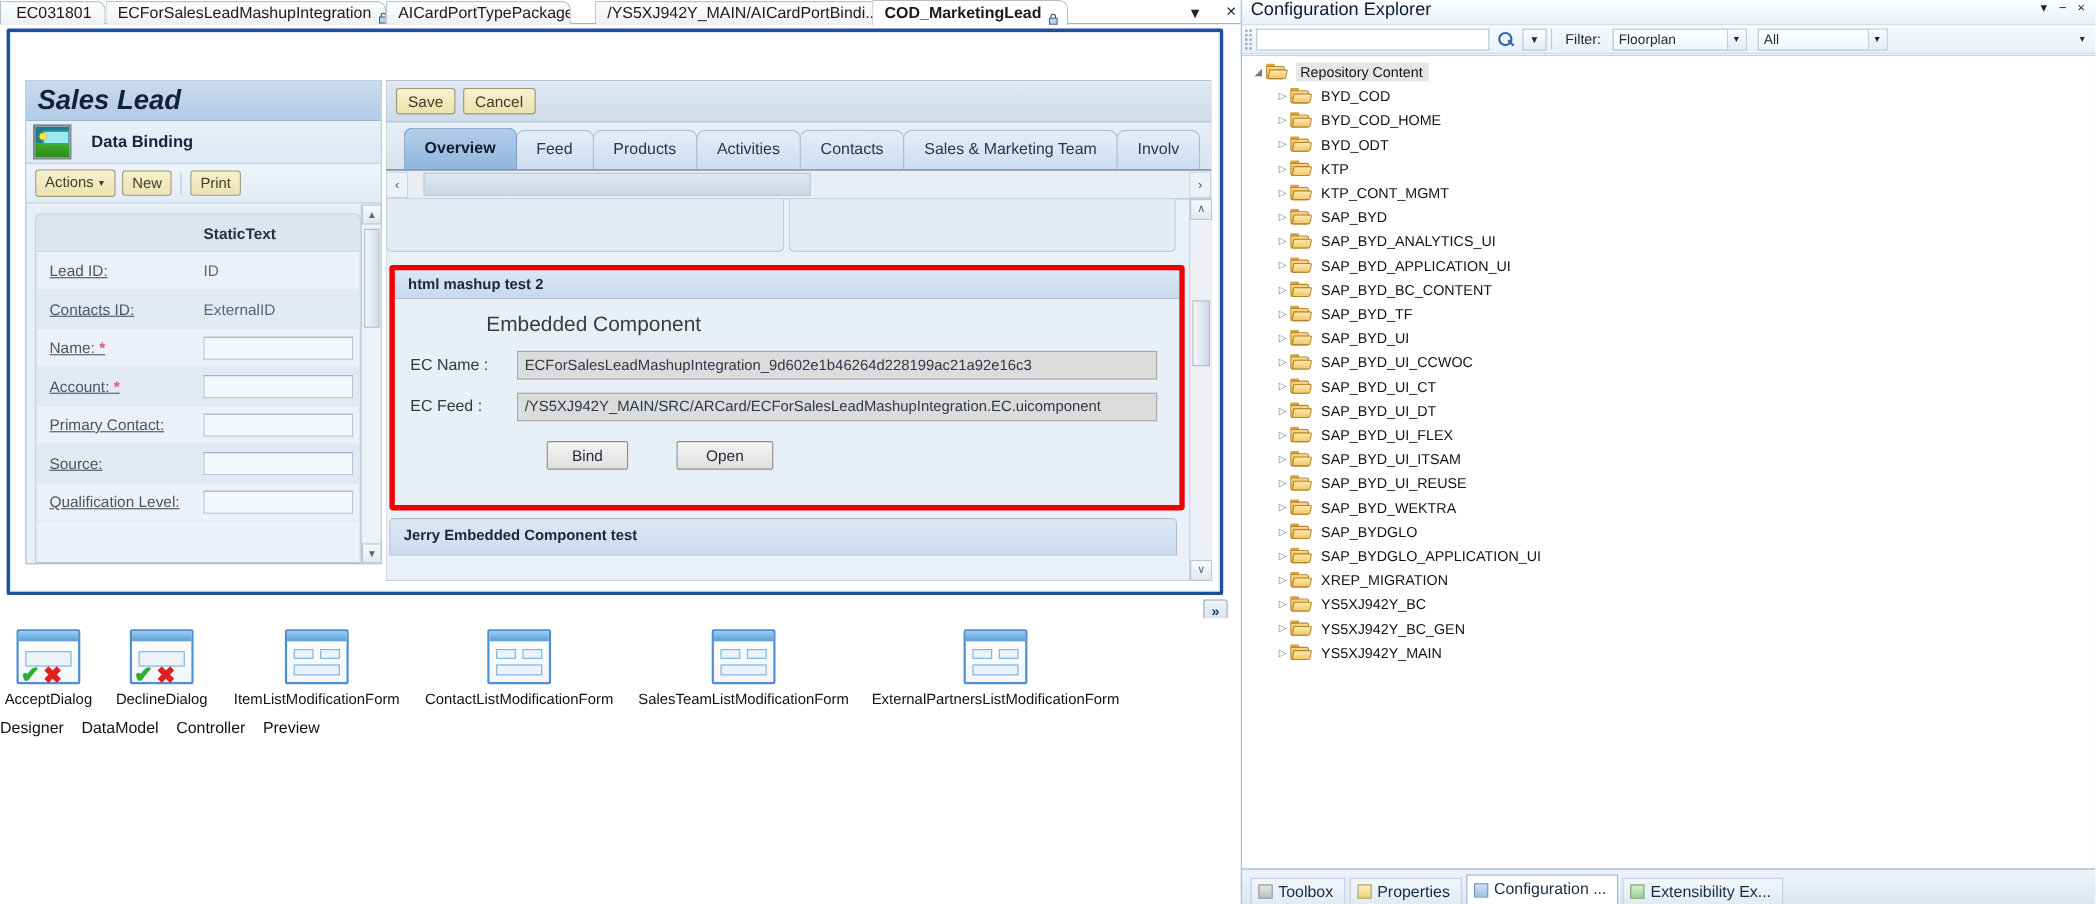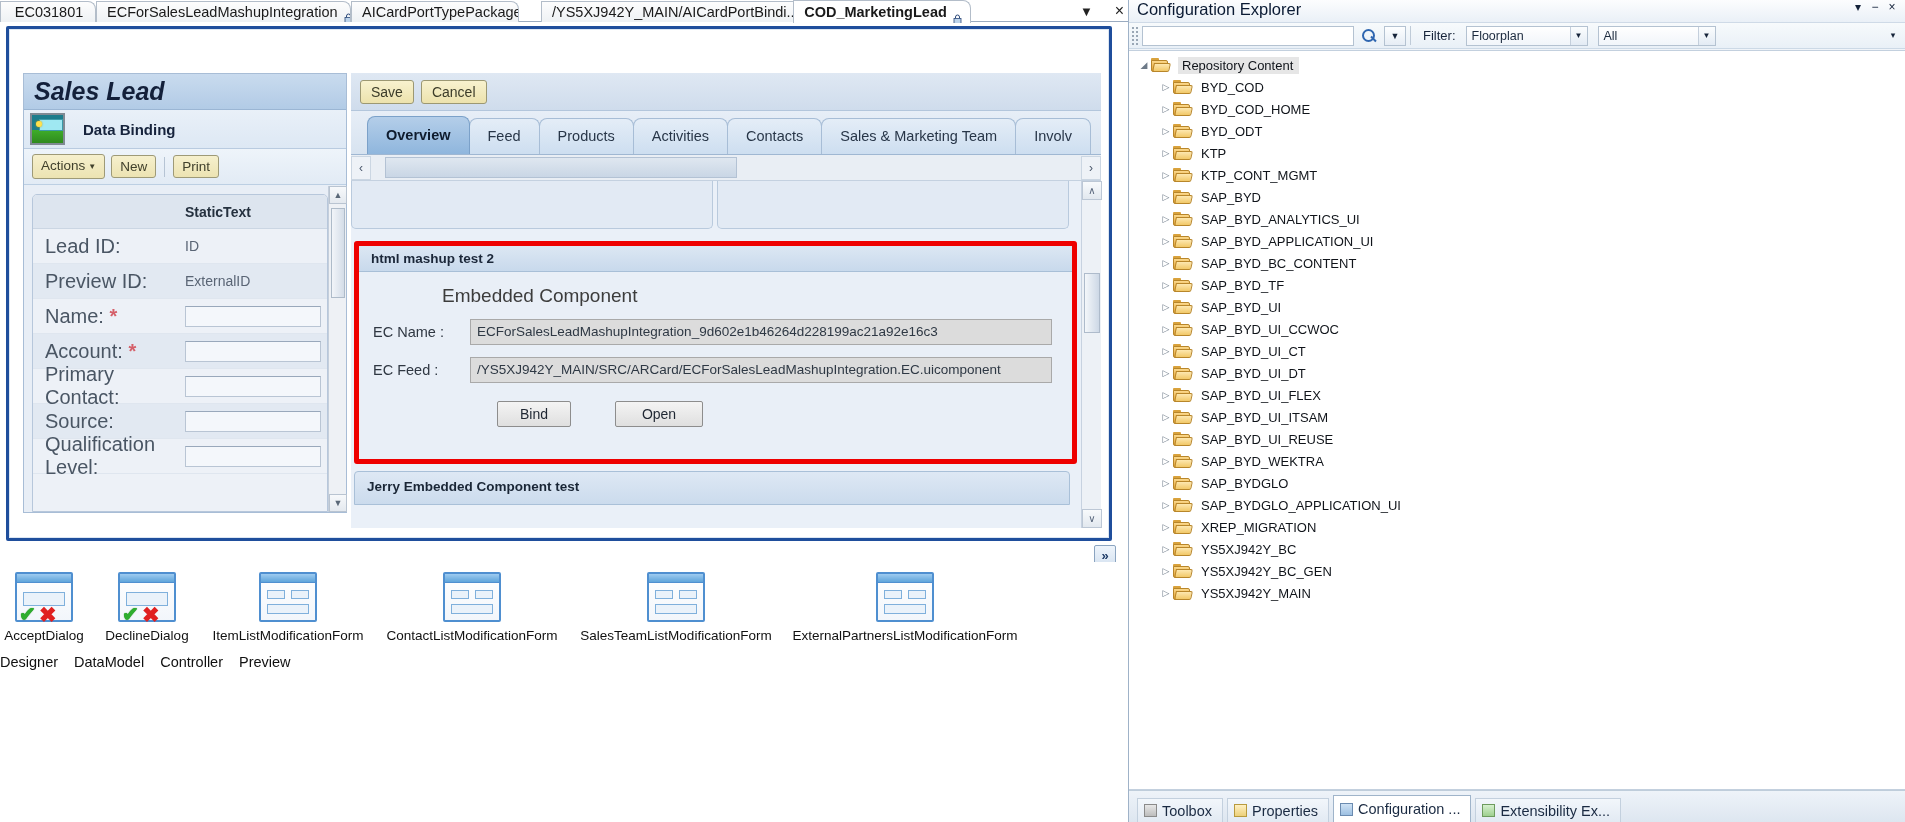--- a/index.html
+++ b/index.html
@@ -157,21 +157,21 @@
     border-bottom: 1px solid #dfe6ef;
     padding: 0 6px 0 12px;
   }
   .frow.alt { background: #e2e9f2; }
   .frow.header {
     height: 34px; background: #dde5ef;
     border-bottom: 1px solid #cbd6e3;
   }
   .flabel {
     width: 140px; flex: none;
-    font-size: 20px; color: #4a5664;
+    font-size: 14px; color: #4a5664; text-decoration: underline;
   }
   .req { color: #d5606a; font-weight: bold; }
   .fstatic { font-size: 14px; color: #5a6575; }
   .fhead { width: 140px; }
   .fheadval {
     font-size: 14px; font-weight: bold; color: #25313f;
   }
   .finput {
     flex: 1 1 auto; height: 21px;
     background: #f4f7fb;
@@ -687,21 +687,21 @@
             <div class="flabel fhead"></div>
             <div class="fheadval">StaticText</div>
           </div>
 
           <div class="frow">
             <div class="flabel"><span>Lead ID:</span></div>
             <div class="fstatic">ID</div>
           </div>
 
           <div class="frow alt">
-            <div class="flabel"><span>Preview ID:</span></div>
+            <div class="flabel"><span>Contacts ID:</span></div>
             <div class="fstatic">ExternalID</div>
           </div>
 
           <div class="frow">
             <div class="flabel"><span>Name:</span> <span class="req">*</span></div>
             <div class="finput"></div>
           </div>
 
           <div class="frow alt">
             <div class="flabel"><span>Account:</span> <span class="req">*</span></div>

